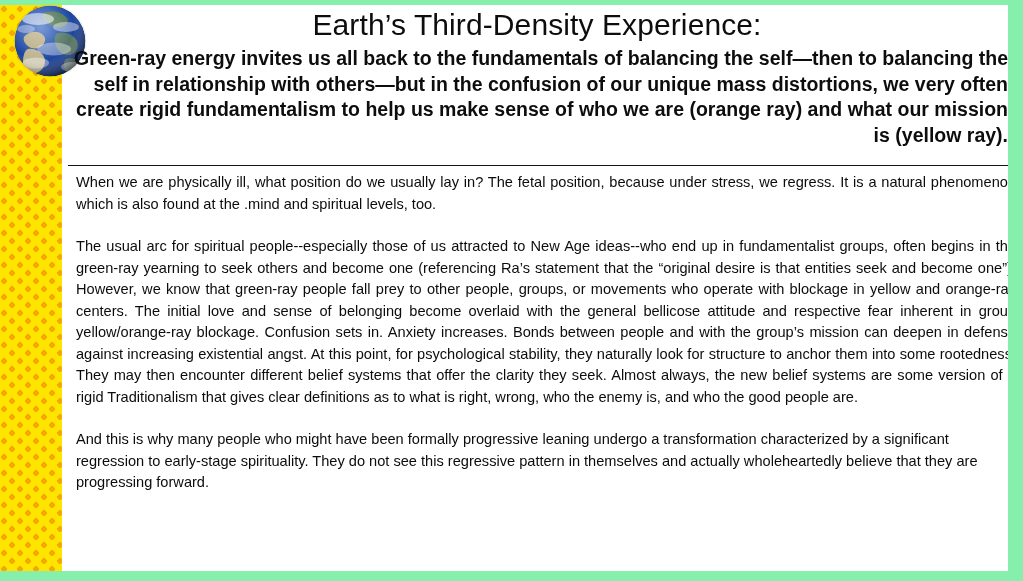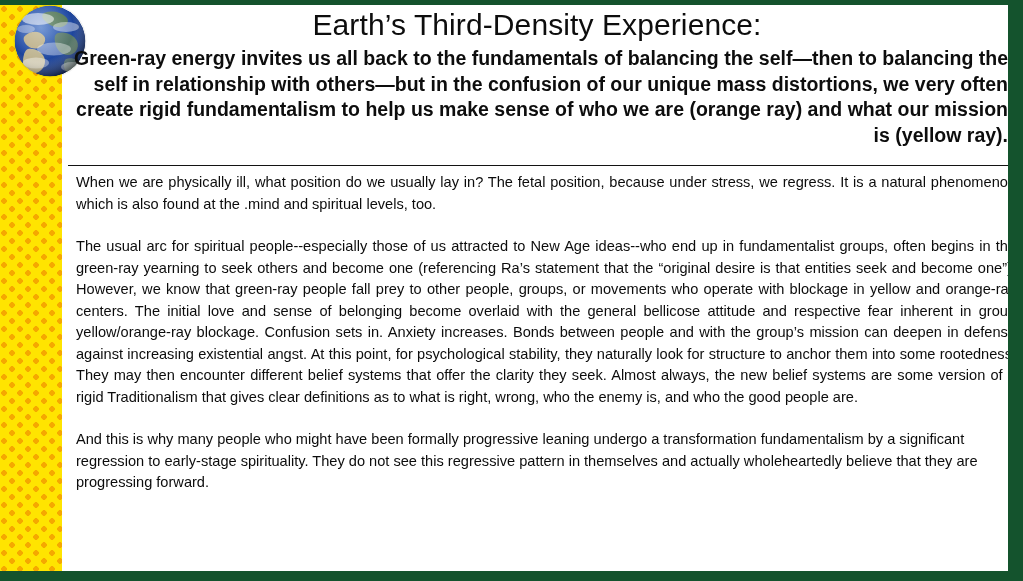--- a/index.html
+++ b/index.html
@@ -12,21 +12,21 @@
     width: 1023px;
     height: 581px;
     overflow: hidden;
     font-family: "Liberation Sans", sans-serif;
   }
 
   #slide-root {
     position: relative;
     width: 1023px;
     height: 581px;
-    background: #14532d;
+    background: #86efac;
   }
 
   
   #slide {
     position: absolute;
     left: 0;
     top: 5px;
     width: 1008px;
     height: 566px;
     background: #ffffff;
@@ -163,17 +163,17 @@
     <div id="title-block">
       <h1 id="main-title">Earth’s Third-Density Experience:</h1>
       <p id="subtitle">Green-ray energy invites us all back to the fundamentals of balancing the self—then to balancing the self in relationship with others—but in the confusion of our unique mass distortions, we very often create rigid fundamentalism to help us make sense of who we are (orange ray) and what our mission is (yellow ray).</p>
     </div>
 
     <div id="divider"></div>
 
     <div id="body-copy">
       <p>When we are physically ill, what position do we usually lay in? The fetal position, because under stress, we regress. It is a natural phenomenon which is also found at the .mind and spiritual levels, too.</p>
       <p>The usual arc for spiritual people--especially those of us attracted to New Age ideas--who end up in fundamentalist groups, often begins in the green-ray yearning to seek others and become one (referencing Ra’s statement that the “original desire is that entities seek and become one”). However, we know that green-ray people fall prey to other people, groups, or movements who operate with blockage in yellow and orange-ray centers.  The initial love and sense of belonging become overlaid with the general bellicose attitude and respective fear inherent in group yellow/orange-ray blockage. Confusion sets in. Anxiety increases. Bonds between people and with the group’s mission can deepen in defense against increasing existential angst.  At this point, for psychological stability, they naturally look for structure to anchor them into some rootedness.  They may then encounter different belief systems that offer the clarity they seek. Almost always, the new belief systems are some version of a rigid Traditionalism that gives clear definitions as to what is right, wrong, who the enemy is, and who the good people are.</p>
-      <p class="last no-justify">And this is why many people who might have been formally progressive leaning undergo a transformation fundamentalism by a significant regression to early-stage spirituality. They do not see this regressive pattern in themselves and actually wholeheartedly believe that they are progressing forward.</p>
+      <p class="last no-justify">And this is why many people who might have been formally progressive leaning undergo a transformation characterized by a significant regression to early-stage spirituality. They do not see this regressive pattern in themselves and actually wholeheartedly believe that they are progressing forward.</p>
     </div>
 
   </div>
 </div>
 
 </body></html>

